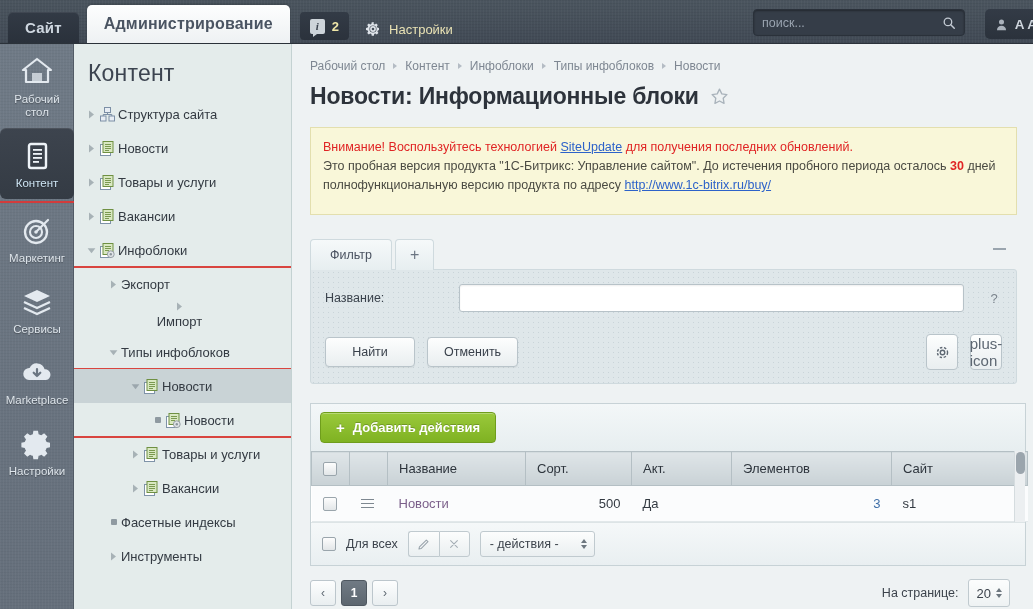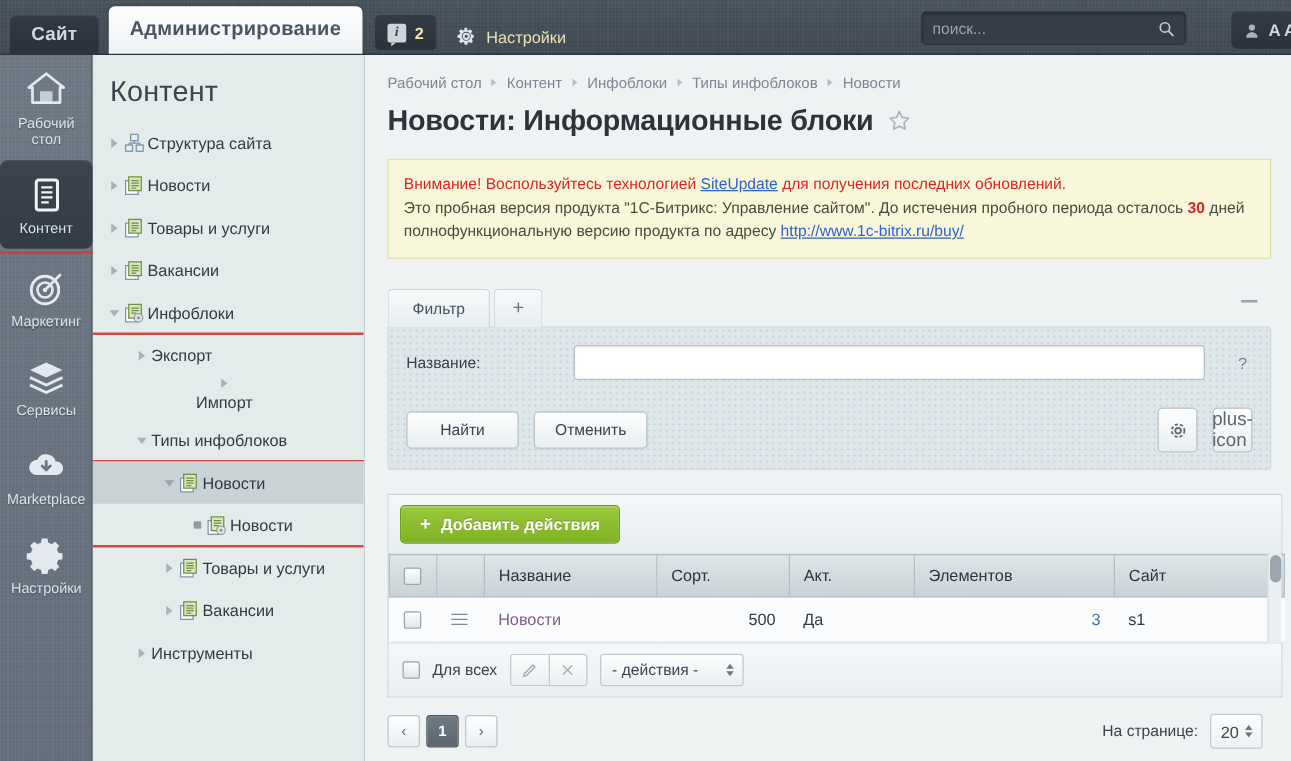--- a/index.html
+++ b/index.html
@@ -62,21 +62,21 @@
   .tb-notify .nb-count { color: #f0e7a8; font-size: 13px; font-weight: bold; }
 
   .tb-settings {
     margin: 0 0 6px 16px; display: flex; align-items: center; gap: 8px;
     cursor: pointer;
   }
   .tb-settings .gear { width: 16px; height: 16px; display:block; }
   .tb-settings .lbl { color: #e9e2b4; font-size: 13px; }
 
   .tb-search {
-    position: absolute; right: 84px; bottom: 7px;
+    position: absolute; right: 68px; bottom: 7px;
     width: 212px; height: 27px;
     background: #353d48; border: 1px solid #2a313a; border-radius: 4px;
     display: flex; align-items: center; padding: 0 8px;
     box-shadow: inset 0 1px 2px rgba(0,0,0,.35);
   }
   .tb-search input {
     flex: 1; background: transparent; border: 0; outline: none;
     color: #c3cad3; font-size: 12.5px; font-family: "Liberation Sans", sans-serif;
   }
   .tb-search input::placeholder { color: #9aa4b0; }
@@ -176,21 +176,21 @@
   .ptitle {
     display: flex; align-items: center; gap: 11px;
     padding: 10px 0 0 18px;
   }
   .ptitle .t {
     font-size: 23px; font-weight: bold; color: #2d333b; letter-spacing: -.2px;
   }
   .star { width: 19px; height: 19px; cursor: pointer; }
 
   .notice {
-    margin: 17px 16px 0 18px; padding: 10px 12px 11px;
+    margin: 17px 16px 0 18px; padding: 10px 12px 19px;
     background: #f9f7d9; border: 1px solid #e3dfae;
     font-size: 12.5px; line-height: 19px; color: #4a4a42;
     overflow: hidden; white-space: nowrap;
   }
   .notice .warn { color: #e02424; }
   .notice .red { color: #e02424; font-weight: bold; text-align: right; }
   .notice a { color: #2d62c9; }
 
   .filterbox {
     margin: 24px 16px 0 18px;
@@ -580,20 +580,26 @@
       <div class="tnode" style="padding-left: 56px;">
         <svg class="arrow" viewBox="0 0 11 11">
           <path d="M3 1.6 8 5.5 3 9.4z" fill="#77838c"></path>
         </svg>
         <svg class="ticon" viewBox="0 0 17 17">
           <rect x="1.5" y="4.5" width="10" height="11" fill="#fff" stroke="#7f93a8" stroke-width="1"></rect>
           <rect x="4" y="1.5" width="10" height="11" fill="#d9e8c2" stroke="#6f9042" stroke-width="1"></rect>
           <path d="M6 4.5h6M6 6.5h6M6 8.5h6M6 10.5h4" stroke="#6f9042" stroke-width=".9"></path>
         </svg>
         <span>Вакансии</span>
+      </div>
+      <div class="tnode" style="padding-left: 34px;">
+        <span class="dot">
+          <i></i>
+        </span>
+        <span>Фасетные индексы</span>
       </div>
       <div class="tnode" style="padding-left: 34px;">
         <svg class="arrow" viewBox="0 0 11 11">
           <path d="M3 1.6 8 5.5 3 9.4z" fill="#77838c"></path>
         </svg>
         <span>Инструменты</span>
       </div>
     </div>
 </div>
 

